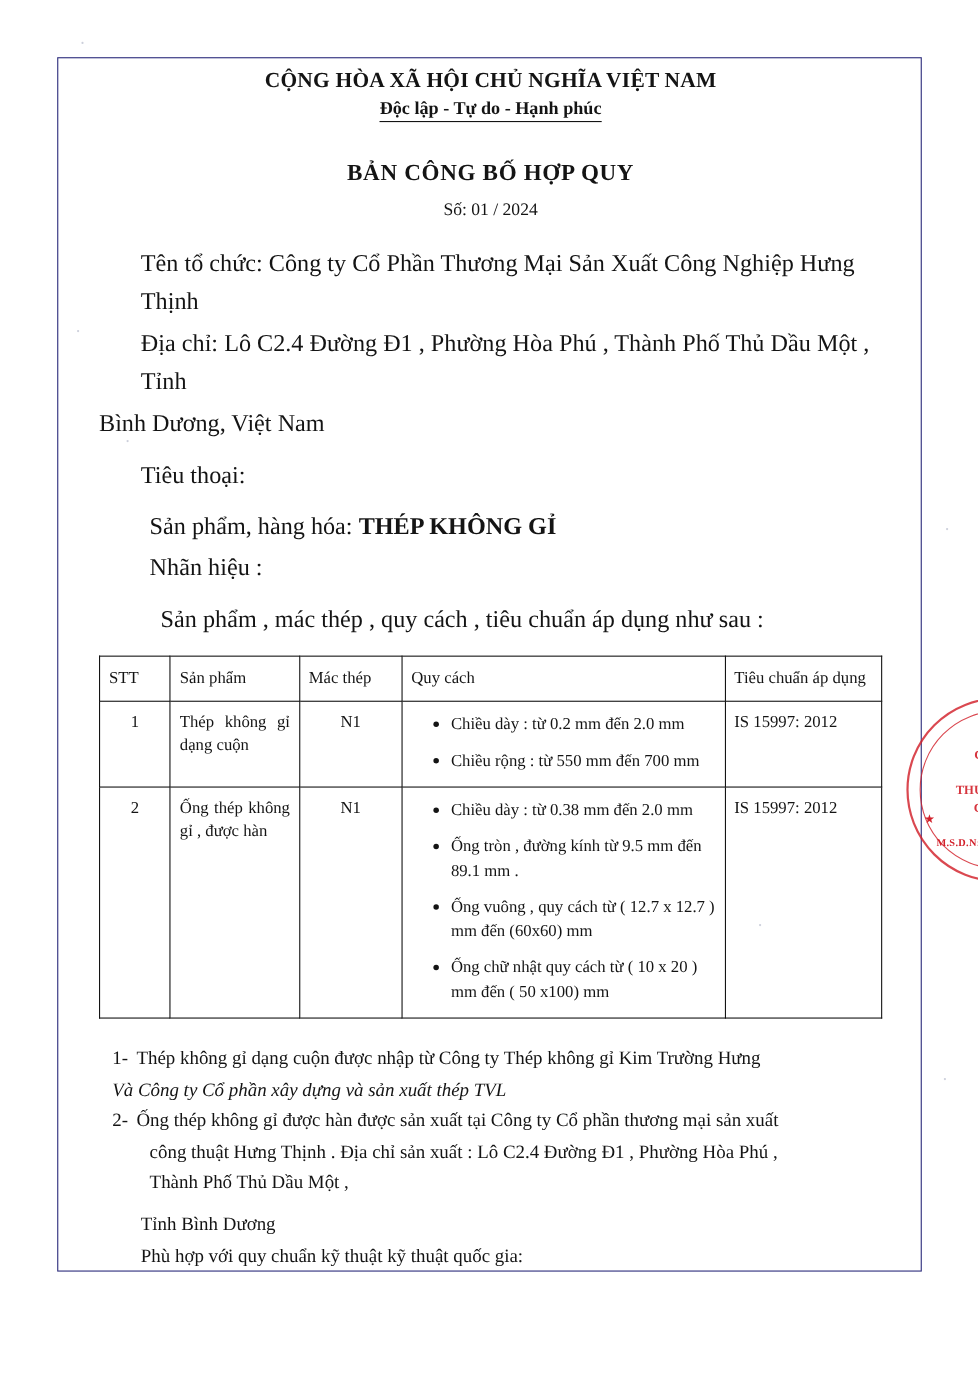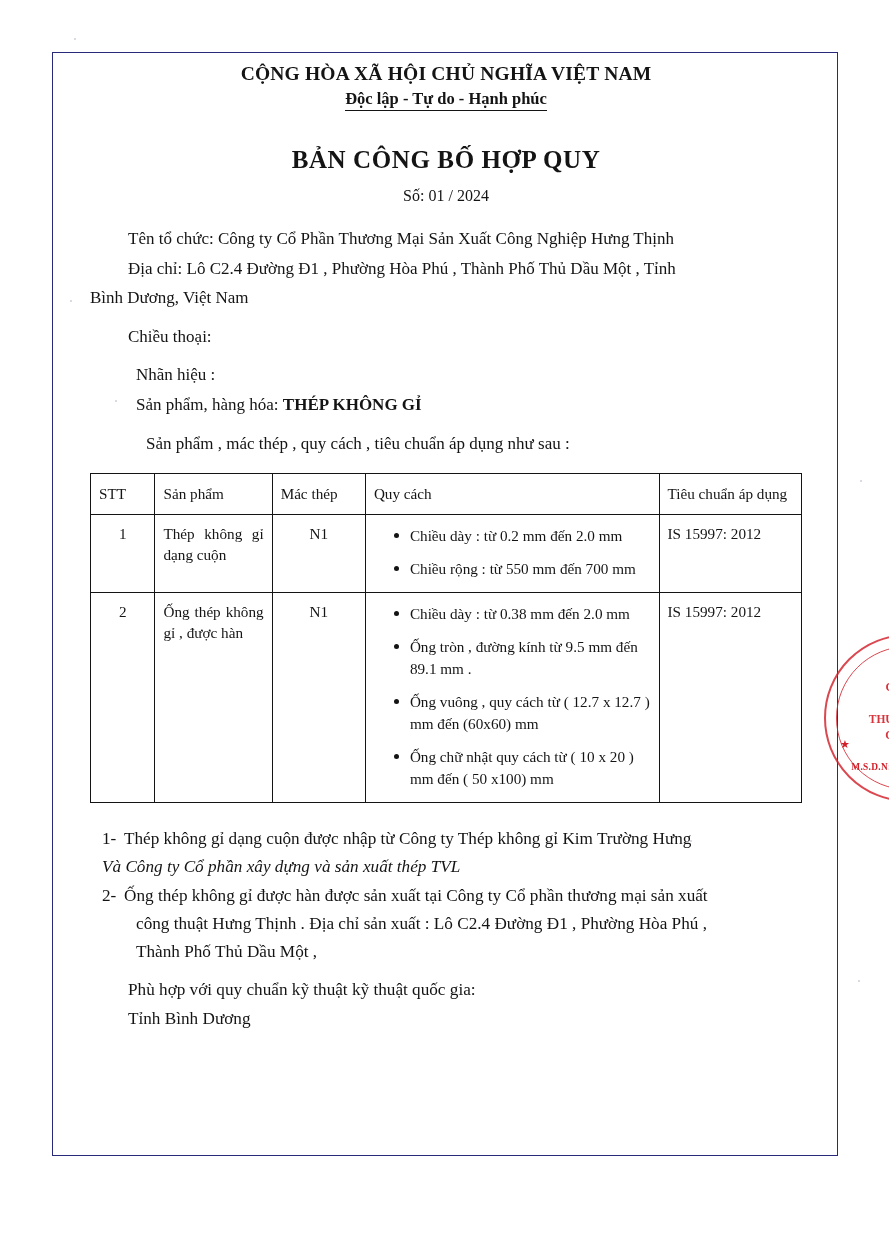--- a/index.html
+++ b/index.html
@@ -55,35 +55,35 @@
     font-size: 16.5px;
     font-weight: bold;
     margin-top: 3px;
     display: inline-block;
     border-bottom: 1.3px solid #141414;
     padding-bottom: 1px;
     line-height: 1.2;
   }
 
   .title {
-    font-size: 25px;
+    font-size: 21px;
     font-weight: bold;
     letter-spacing: 0.6px;
     margin-top: 34px;
     line-height: 1.2;
   }
   .subtitle {
     font-size: 16px;
     margin-top: 11px;
     line-height: 1.2;
   }
 
   .body-block {
     margin-top: 20px;
-    font-size: 17px;
+    font-size: 22px;
     line-height: 1.62;
     font-family: Liberation Serif, serif;
   }
   .body-block p {
     margin: 0 0 2px 0;
   }
   .indent-2 { padding-left: 46px; }
   .indent-3 { padding-left: 56px; }
 
   .hang {
@@ -272,27 +272,27 @@
     <div class="center">
       <div class="title">BẢN CÔNG BỐ HỢP QUY</div>
       <div class="subtitle">Số: 01 / 2024</div>
     </div>
 
     <div class="body-block">
       <p class="hang">Tên tổ chức: Công ty Cổ Phần Thương Mại Sản Xuất Công Nghiệp Hưng Thịnh</p>
       <p class="hang">Địa chỉ: Lô C2.4 Đường Đ1 , Phường Hòa Phú , Thành Phố Thủ Dầu Một , Tỉnh</p>
       <p>Bình Dương, Việt Nam</p>
       <div class="gap-s"></div>
-      <p class="hang">Chiều thoại:</p>
+      <p class="hang">Tiêu thoại:</p>
       <div class="gap-s"></div>
-      <p class="indent-2">Nhãn hiệu :</p>
       <p class="indent-2">
         <span>Sản phẩm, hàng hóa:</span>
         <span class="bold">THÉP KHÔNG GỈ</span>
       </p>
+      <p class="indent-2">Nhãn hiệu :</p>
       <div class="gap-s"></div>
       <p class="indent-3">Sản phẩm , mác thép , quy cách , tiêu chuẩn áp dụng như sau :</p>
     </div>
 
     <table class="spec">
       <thead>
         <tr>
           <th class="c-stt">STT</th>
           <th class="c-prod">Sản phẩm</th>
           <th class="c-mac">Mác thép</th>
@@ -344,22 +344,22 @@
         <div class="note-num">2-</div>
         <div class="note-body">
           <span class="cont">Ống thép không gỉ được hàn được sản xuất tại Công ty Cổ phần thương mại sản xuất</span>
         </div>
       </div>
       <div class="note-sub">công thuật Hưng Thịnh . Địa chỉ sản xuất : Lô C2.4 Đường Đ1 , Phường Hòa Phú ,</div>
       <div class="note-sub">Thành Phố Thủ Dầu Một ,</div>
     </div>
 
     <div class="footer-block">
+      <p class="hang" style="margin:0 0 2px 0;">Tỉnh Bình Dương</p>
       <p class="hang" style="margin:0 0 2px 0;">Phù hợp với quy chuẩn kỹ thuật kỹ thuật quốc gia:</p>
-      <p class="hang" style="margin:0 0 2px 0;">Tỉnh Bình Dương</p>
     </div>
 
   </div>
 
   <div class="stamp">
     <div class="ring"></div>
     <div class="ring inner"></div>
     <div class="arc-text">
       <span style="transform: rotate(-128deg) translate(0,-72px) rotate(128deg);">M.S.D.N: 3702266</span>
     </div>

